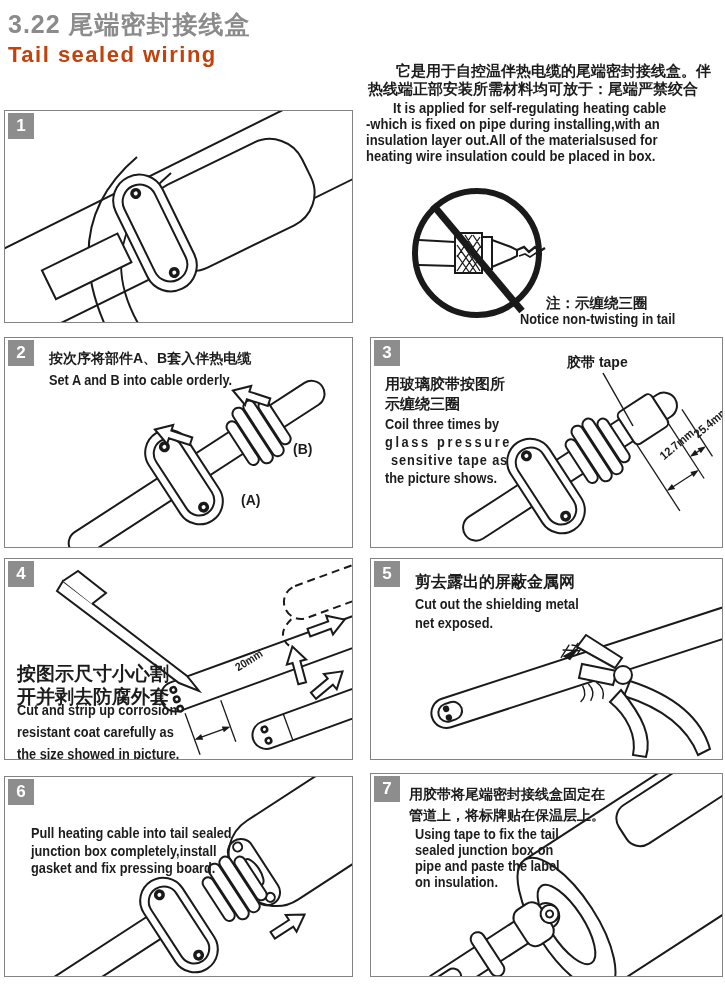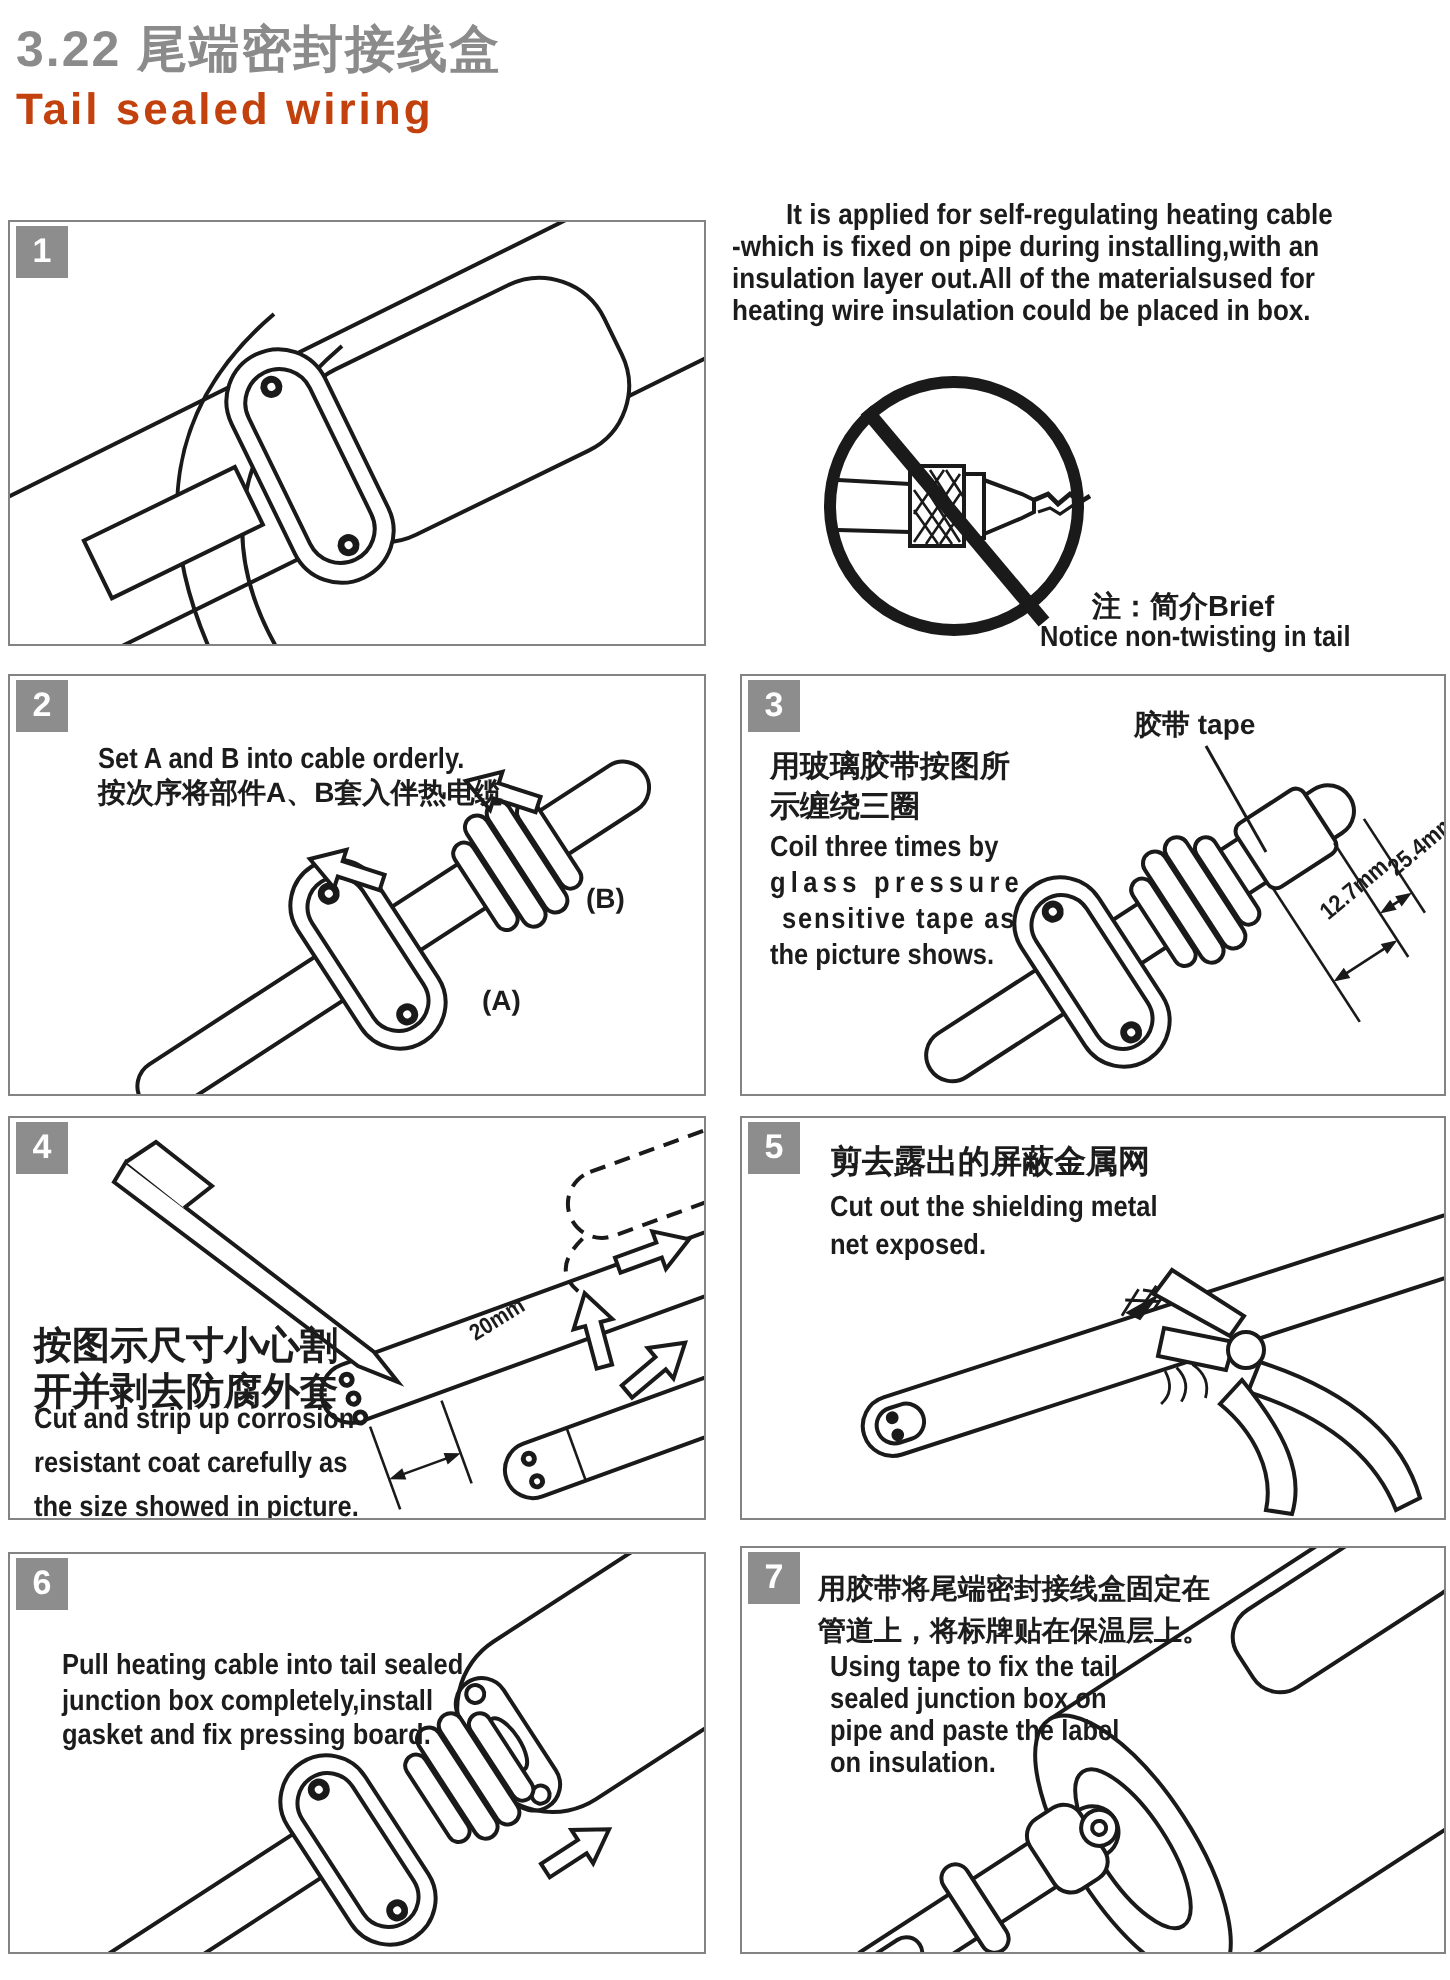--- a/index.html
+++ b/index.html
@@ -26,39 +26,41 @@
   svg{position:absolute;left:0;top:0;}
   svg *{vector-effect:none;}
 </style>
 </head>
 <body>
 
 <div class="page">
 
   <div class="abs title-zh" style="left:8px;top:8px;">3.22 尾端密封接线盒</div>
   <div class="abs title-en" style="left:8px;top:42px;">Tail sealed wiring</div>
+  <div class="abs intro-zh pre" style="left:368px;top:62px;">它是用于自控温伴热电缆的尾端密封接线盒。伴
+热线端正部安装所需材料均可放于：尾端严禁绞合</div>
   <div class="abs intro-en pre" style="left:366px;top:100px;">It is applied for self-regulating heating cable
 -which is fixed on pipe during installing,with an
 insulation layer out.All of the materialsused for
 heating wire insulation could be placed in box.</div>
 
   <svg class="abs" style="left:407px;top:183px;" width="140" height="140" viewBox="0 0 140 140" fill="none" stroke="#1a1a1a" stroke-width="2">
     <circle cx="70" cy="70" r="62" stroke-width="6"></circle>
 
     <line x1="12" y1="57" x2="48" y2="59"></line>
     <line x1="12" y1="82" x2="48" y2="83"></line>
     <rect x="48" y="50" width="27" height="40" fill="#fff"></rect>
     <path d="M50,52 l23,36 M50,62 l19,27 M50,72 l12,17 M58,52 l16,25 M66,52 l9,14 M73,54 l-23,34 M73,64 l-17,25 M73,74 l-10,15 M65,52 l-15,22" stroke-width="1.3"></path>
     <rect x="75" y="54" width="10" height="32" fill="#fff"></rect>
     <path d="M85,57 L104,64 L110,67 L110,73 L104,76 L85,84 Z" fill="#fff"></path>
     <path d="M110,67 l7,-3 5,5 6,-5 5,4 5,-3" stroke-width="2.4"></path>
     <path d="M112,73 l6,-2 5,3 6,-4 5,3" stroke-width="1.6"></path>
     <line x1="26" y1="22" x2="115" y2="128" stroke-width="7"></line>
   </svg>
-  <div class="abs notice-zh" style="left:546px;top:294px;">注：简介Brief</div>
+  <div class="abs notice-zh" style="left:546px;top:294px;">注：示缠绕三圈</div>
   <div class="abs notice-en" style="left:520px;top:311px;">Notice non-twisting in tail</div>
 
   <div class="panel" style="left:4px;top:110px;width:347px;height:211px;">
     <svg width="347" height="211" viewBox="0 0 347 211" fill="none" stroke="#1a1a1a" stroke-width="2">
       <line x1="-6" y1="140" x2="296" y2="-10"></line>
       <line x1="52" y1="214" x2="348" y2="68"></line>
 
       <path d="M132,46 C 78,92 72,150 100,214"></path>
       <path d="M166,62 C 110,110 104,162 134,214"></path>
 
@@ -102,21 +104,21 @@
       </g>
 
       <g transform="translate(153,82) rotate(18)">
           <path d="M0,10 L16,0 L16,6 L38,6 L38,14 L16,14 L16,20 Z" fill="#fff"></path>
         </g>
       <g transform="translate(231,43) rotate(18)">
           <path d="M0,10 L16,0 L16,6 L38,6 L38,14 L16,14 L16,20 Z" fill="#fff"></path>
         </g>
     </svg>
     <div class="badge">2</div>
-    <div class="zh" style="left:44px;top:10px;margin-top:38px;">按次序将部件A、B套入伴热电缆</div>
+    <div class="zh" style="left:44px;top:10px;">按次序将部件A、B套入伴热电缆</div>
     <div class="en" style="left:44px;top:33px;">Set A and B into cable orderly.</div>
     <div class="figlabel" style="left:288px;top:103px;">(B)</div>
     <div class="figlabel" style="left:236px;top:154px;">(A)</div>
   </div>
 
   <div class="panel" style="left:370px;top:337px;width:351px;height:209px;">
     <svg width="351" height="209" viewBox="0 0 351 209" fill="none" stroke="#1a1a1a" stroke-width="2">
       <g transform="rotate(-33 220 115)">
         <rect x="70" y="102" width="250" height="26" rx="13" fill="#fff"></rect>
 

